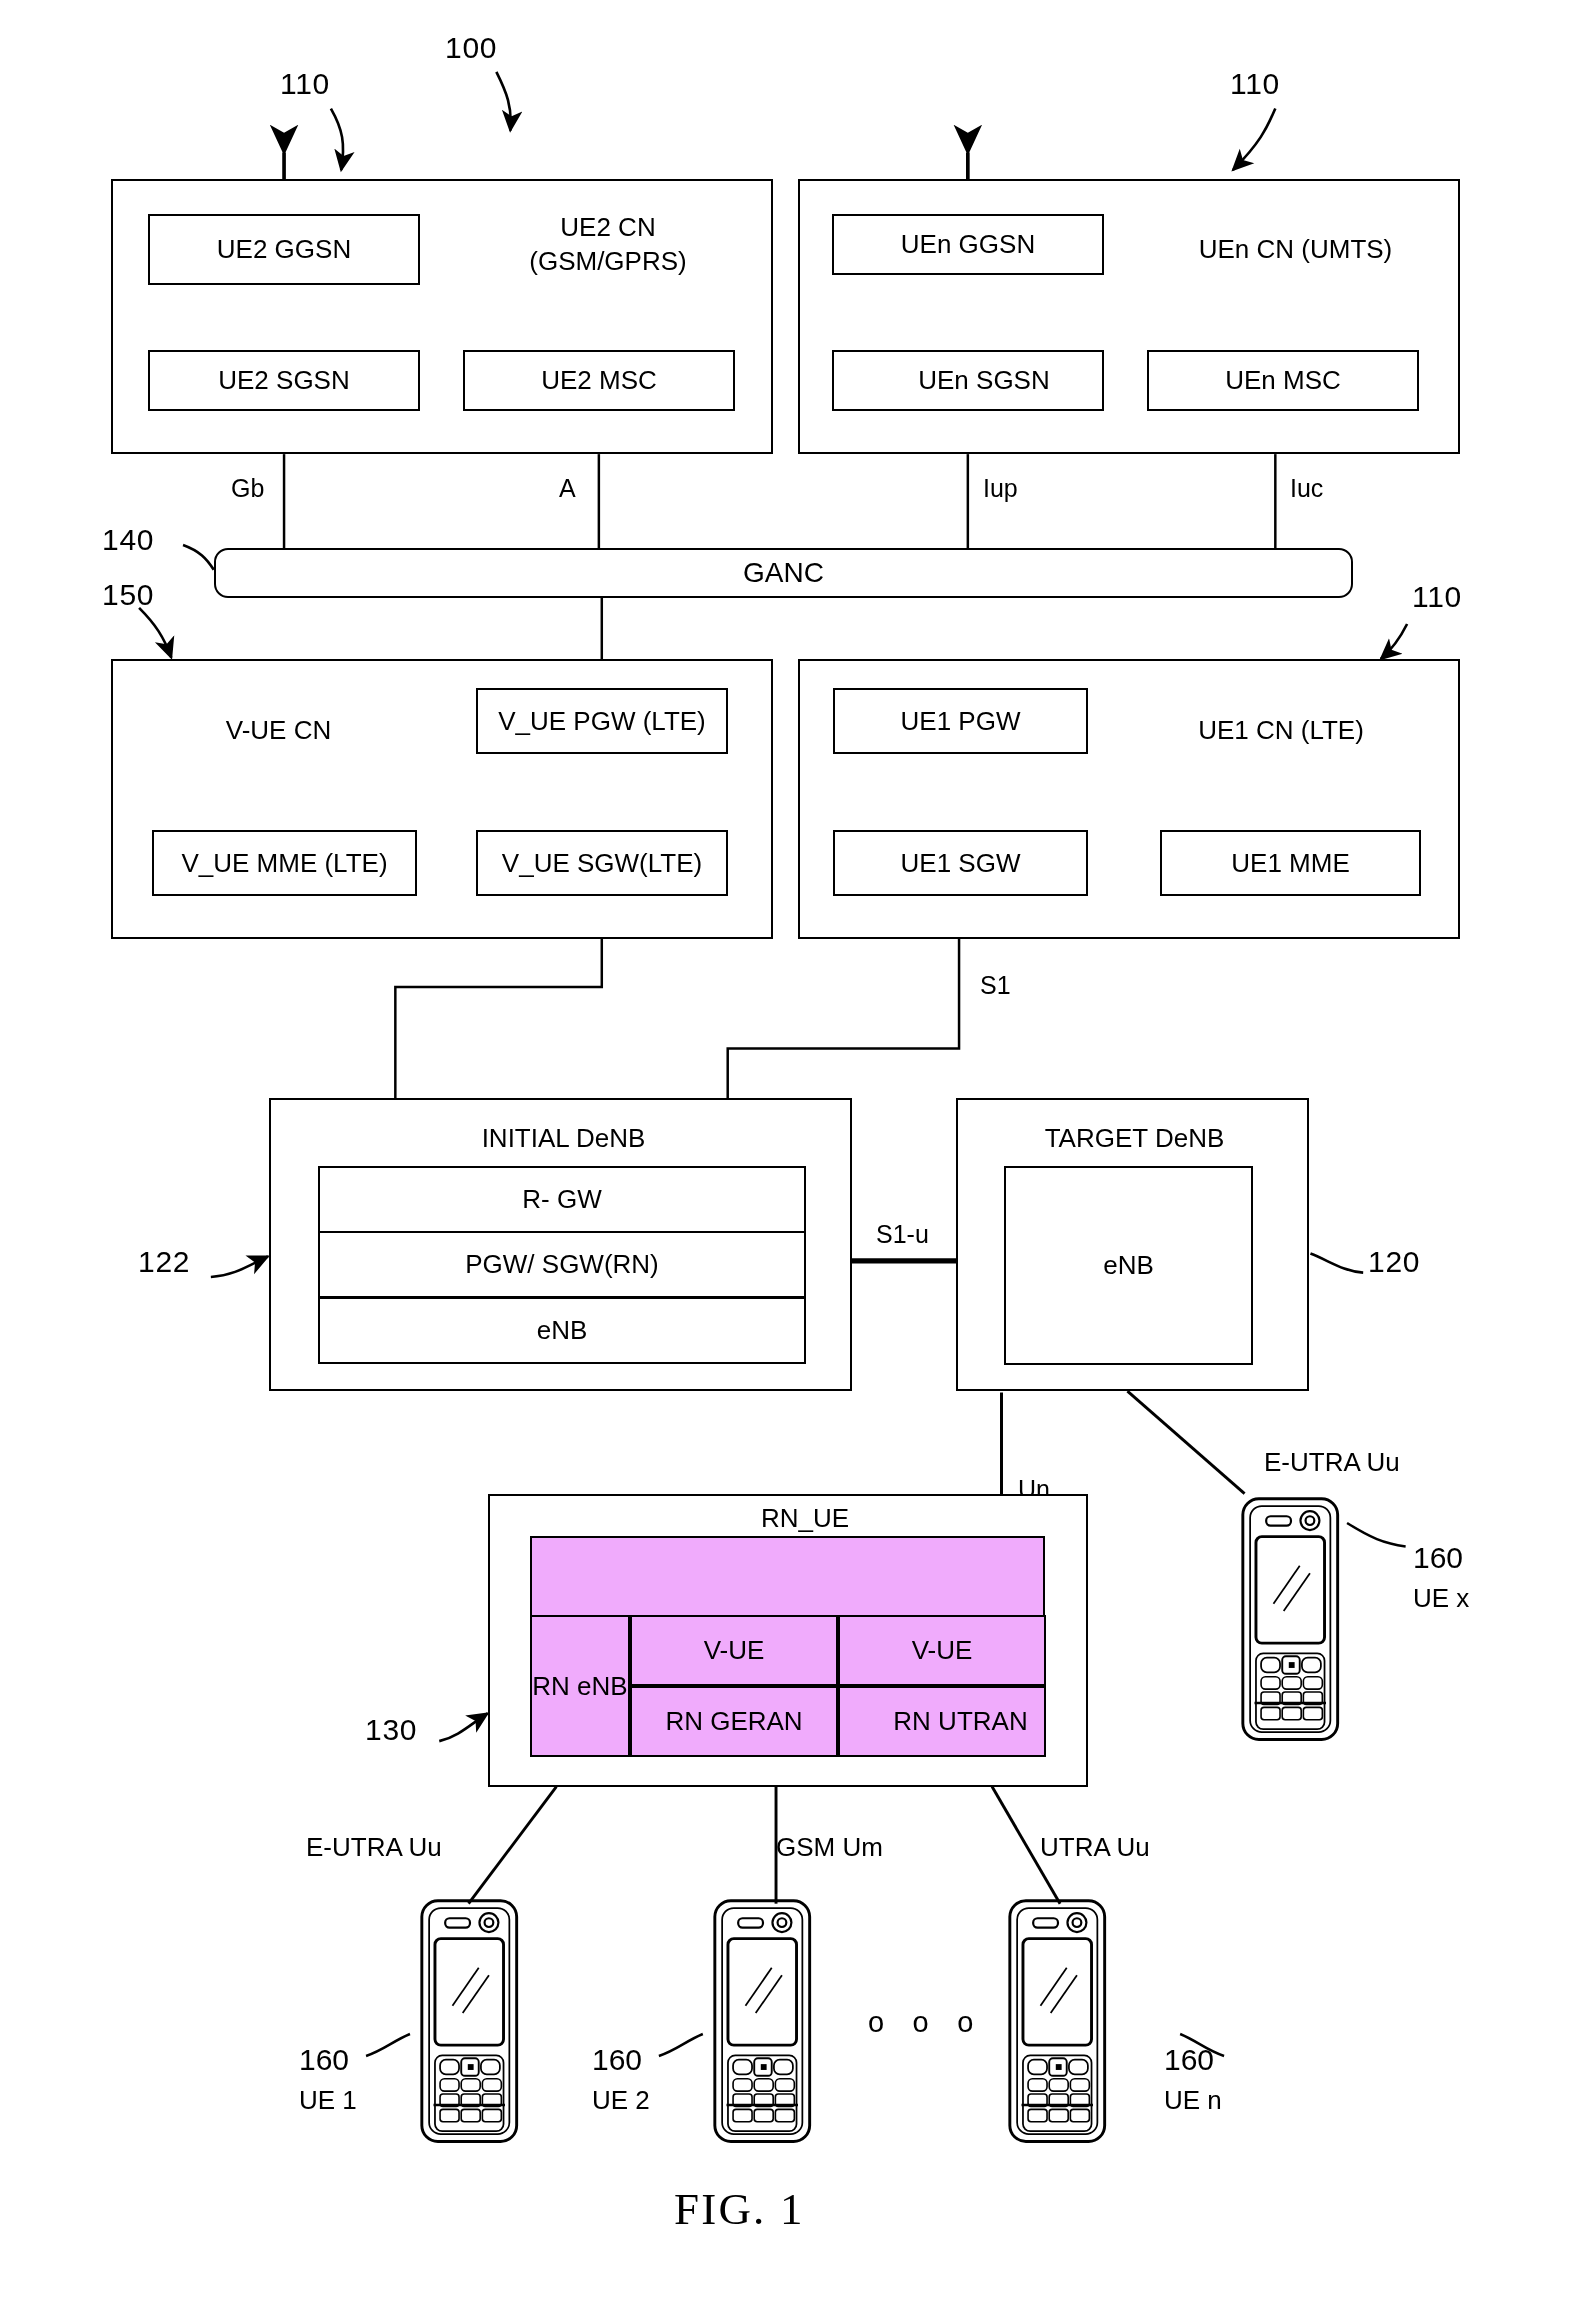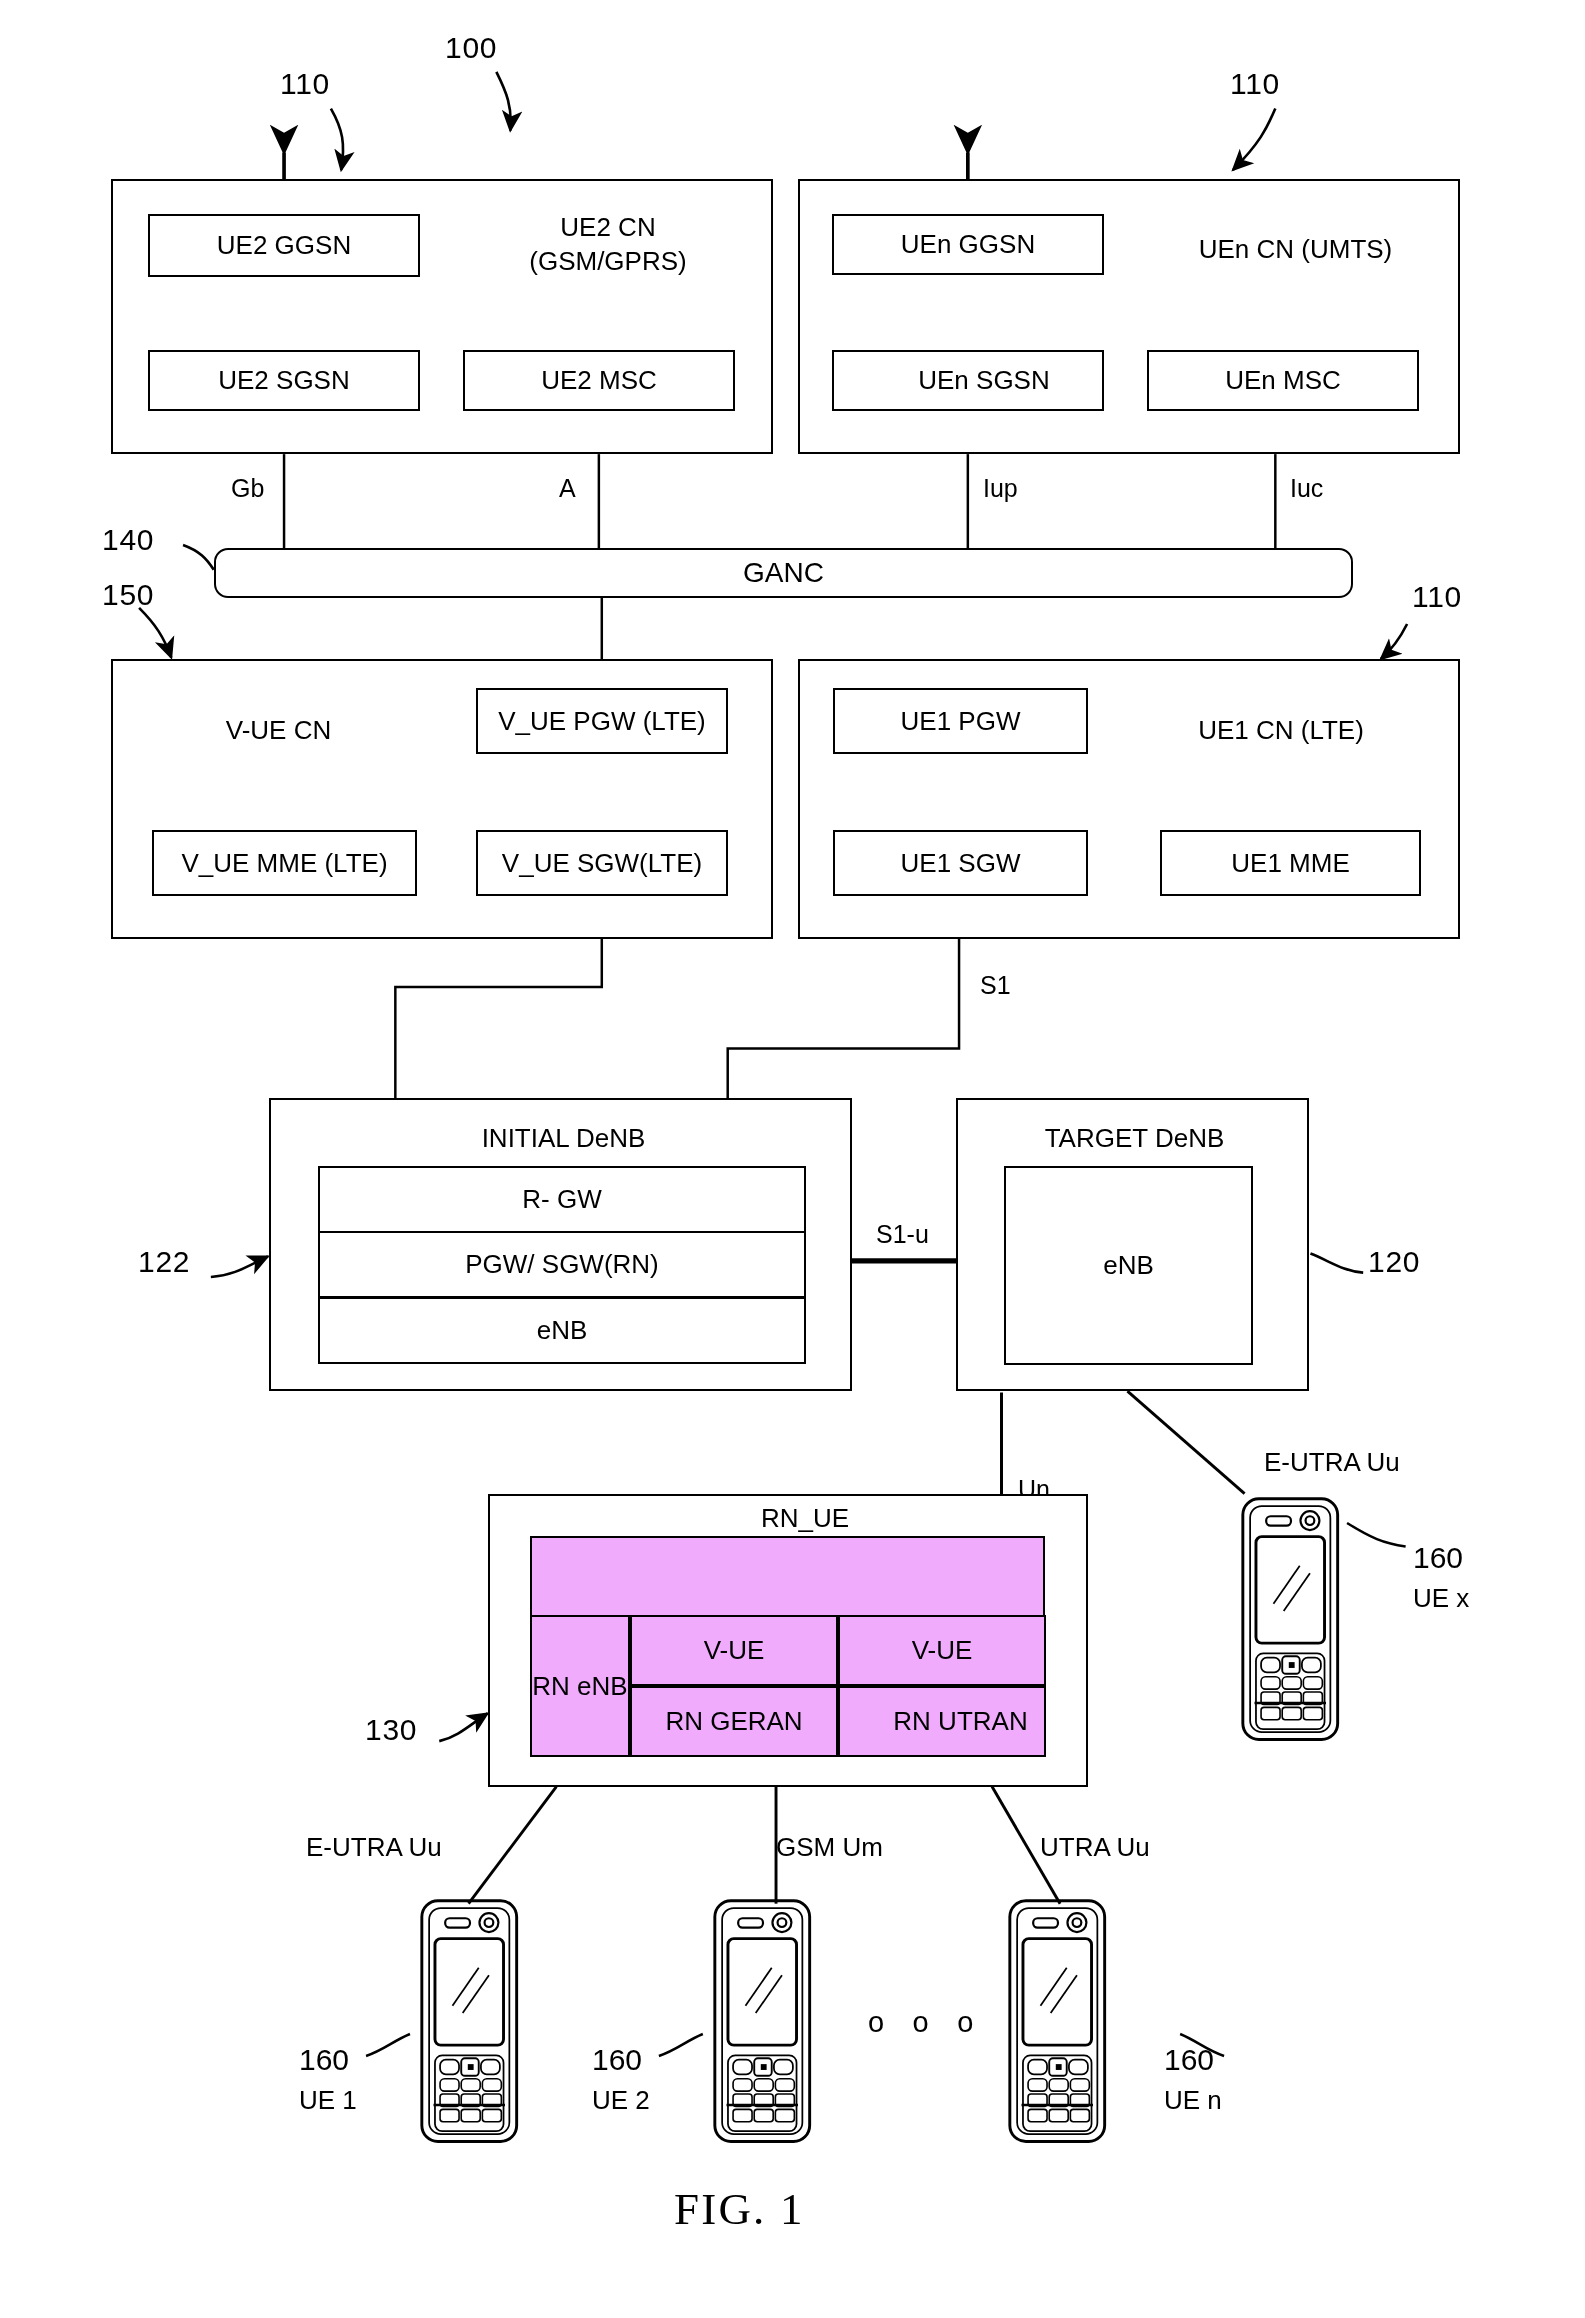--- a/index.html
+++ b/index.html
@@ -104,21 +104,21 @@
 <div class="ref" style="left:138px;top:1245px;text-align:center;">122</div>
 <div class="ref" style="left:1368px;top:1245px;">120</div>
 <div class="ref" style="left:365px;top:1713px;">130</div>
 <div class="ref" style="left:650px;top:1495px;">135</div>
 <div class="ref" style="left:930px;top:1495px;">135</div>
 
 <div class="group" style="left:111px;top:179px;width:662px;height:275px;">
 </div>
 <div class="grouplabel" style="left:469px;top:211px;width:278px;">UE2 CN
 (GSM/GPRS)</div>
-<div class="node" style="left:148px;top:214px;width:272px;height:63px;">UE2 GGSN</div>
+<div class="node" style="left:148px;top:214px;width:272px;height:71px;">UE2 GGSN</div>
 <div class="node" style="left:148px;top:350px;width:272px;height:61px;">UE2 SGSN</div>
 <div class="node" style="left:463px;top:350px;width:272px;height:61px;">UE2 MSC</div>
 
 <div class="group" style="left:798px;top:179px;width:662px;height:275px;">
 </div>
 <div class="grouplabel" style="left:1149px;top:233px;width:293px;">UEn CN (UMTS)</div>
 <div class="node" style="left:832px;top:214px;width:272px;height:61px;">UEn GGSN</div>
 <div class="node" style="left:832px;top:350px;width:272px;height:61px;padding-left:32px;">UEn SGSN</div>
 <div class="node" style="left:1147px;top:350px;width:272px;height:61px;">UEn MSC</div>
 

